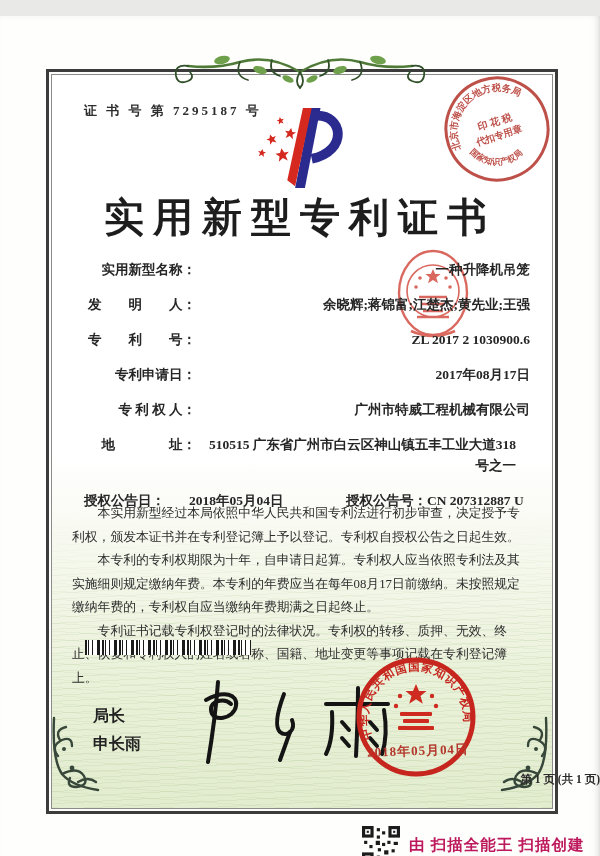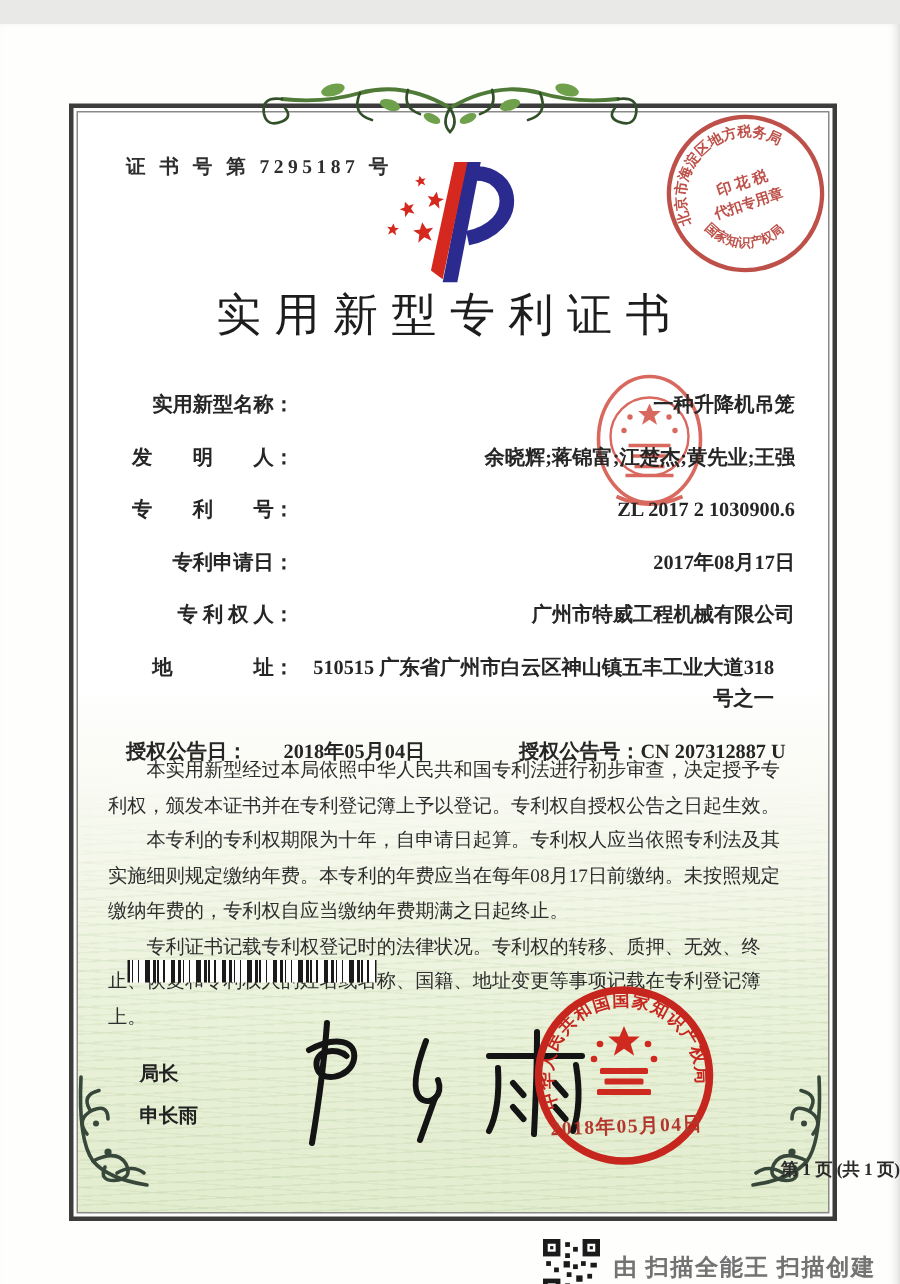--- a/index.html
+++ b/index.html
@@ -14,52 +14,52 @@
                 repeating-linear-gradient(4deg, rgba(122,160,92,.08) 0 1px, transparent 1px 8px);
      -webkit-mask-image:linear-gradient(180deg,transparent,black 40%);mask-image:linear-gradient(180deg,transparent,black 40%);}
   
   .ornament-top{position:absolute;left:152px;top:30px;width:296px;height:48px;}
   .corner{position:absolute;width:54px;height:78px;}
   .corner-left{left:48px;top:700px;}
   .corner-right{left:498px;top:700px;transform:scaleX(-1);}
   
   .cert-no{position:absolute;left:84px;top:86px;font-size:13px;letter-spacing:3px;color:#2e2e2e;font-weight:600;}
   .logo{position:absolute;left:250px;top:90px;width:100px;height:86px;}
-  .title{position:absolute;left:0;top:174px;width:600px;text-align:center;font-size:30px;font-weight:normal;
+  .title{position:absolute;left:0;top:174px;width:600px;text-align:center;font-size:40px;font-weight:bold;
          letter-spacing:9px;color:#1d1d1d;}
   
   .tax-stamp{position:absolute;left:441px;top:57px;width:112px;height:112px;transform:rotate(-18deg);opacity:.92;}
   
   .emblem-mark{position:absolute;left:394px;top:231px;width:78px;height:100px;opacity:.88;}
   
   .fields{position:absolute;left:84px;top:243px;width:446px;font-size:13.5px;font-weight:600;color:#262626;}
   .frow{display:flex;margin-bottom:14px;line-height:21px;text-align:right;}
   .frow .lbl{flex:0 0 112px;white-space:nowrap;}
   .frow .val{flex:1;}
   .frow-grant{display:flex;line-height:21px;}
   .frow-grant .half{display:flex;}
   .frow-grant .half.left{flex:0 0 262px;gap:24px;}
   
   .paras{position:absolute;left:72px;top:486px;width:458px;font-size:12.8px;line-height:1.84;color:#2d2d2d;font-weight:500;}
   .paras p{margin:0;text-indent:2em;}
   
   .barcode{position:absolute;left:85px;top:624px;width:166px;height:15px;
      background:repeating-linear-gradient(90deg,#1a1a1a 0 2px,#fff 2px 3px,#1a1a1a 3px 4px,#fff 4px 7px,#1a1a1a 7px 8px,#fff 8px 12px,#1a1a1a 12px 15px,#fff 15px 17px);}
   
-  .commissioner{position:absolute;left:93px;top:686px;font-size:13px;font-weight:bold;color:#222;line-height:28px;}
+  .commissioner{position:absolute;left:93px;top:686px;font-size:16px;font-weight:bold;color:#222;line-height:28px;}
   .signature{position:absolute;left:178px;top:660px;width:225px;height:92px;}
   
   .seal{position:absolute;left:353px;top:638px;width:126px;height:126px;}
   .seal-date{position:absolute;left:348px;top:726px;width:140px;text-align:center;font-size:13px;font-weight:bold;
              color:#b3372c;transform:rotate(-2deg);letter-spacing:1px;}
   .page-no{position:absolute;left:0;top:756px;width:600px;text-align:right;font-size:11.5px;color:#2b2b2b;font-weight:600;}
   
   .scan-footer{position:absolute;left:362px;top:810px;display:flex;align-items:center;gap:9px;}
   .scan-footer .qr{width:38px;height:38px;}
-  .scan-footer .txt{font-size:15.5px;font-weight:600;color:#737373;font-family:Liberation Serif, serif;letter-spacing:1px;text-align:right;}
+  .scan-footer .txt{font-size:15.5px;font-weight:600;color:#be185d;font-family:Liberation Sans, sans-serif;letter-spacing:1px;text-align:right;}
 </style>
 </head>
 <body>
 
 <div class="page">
 
   <div class="frame">
     <div class="frame-inner">
       <div class="guilloche"></div>
     </div>

